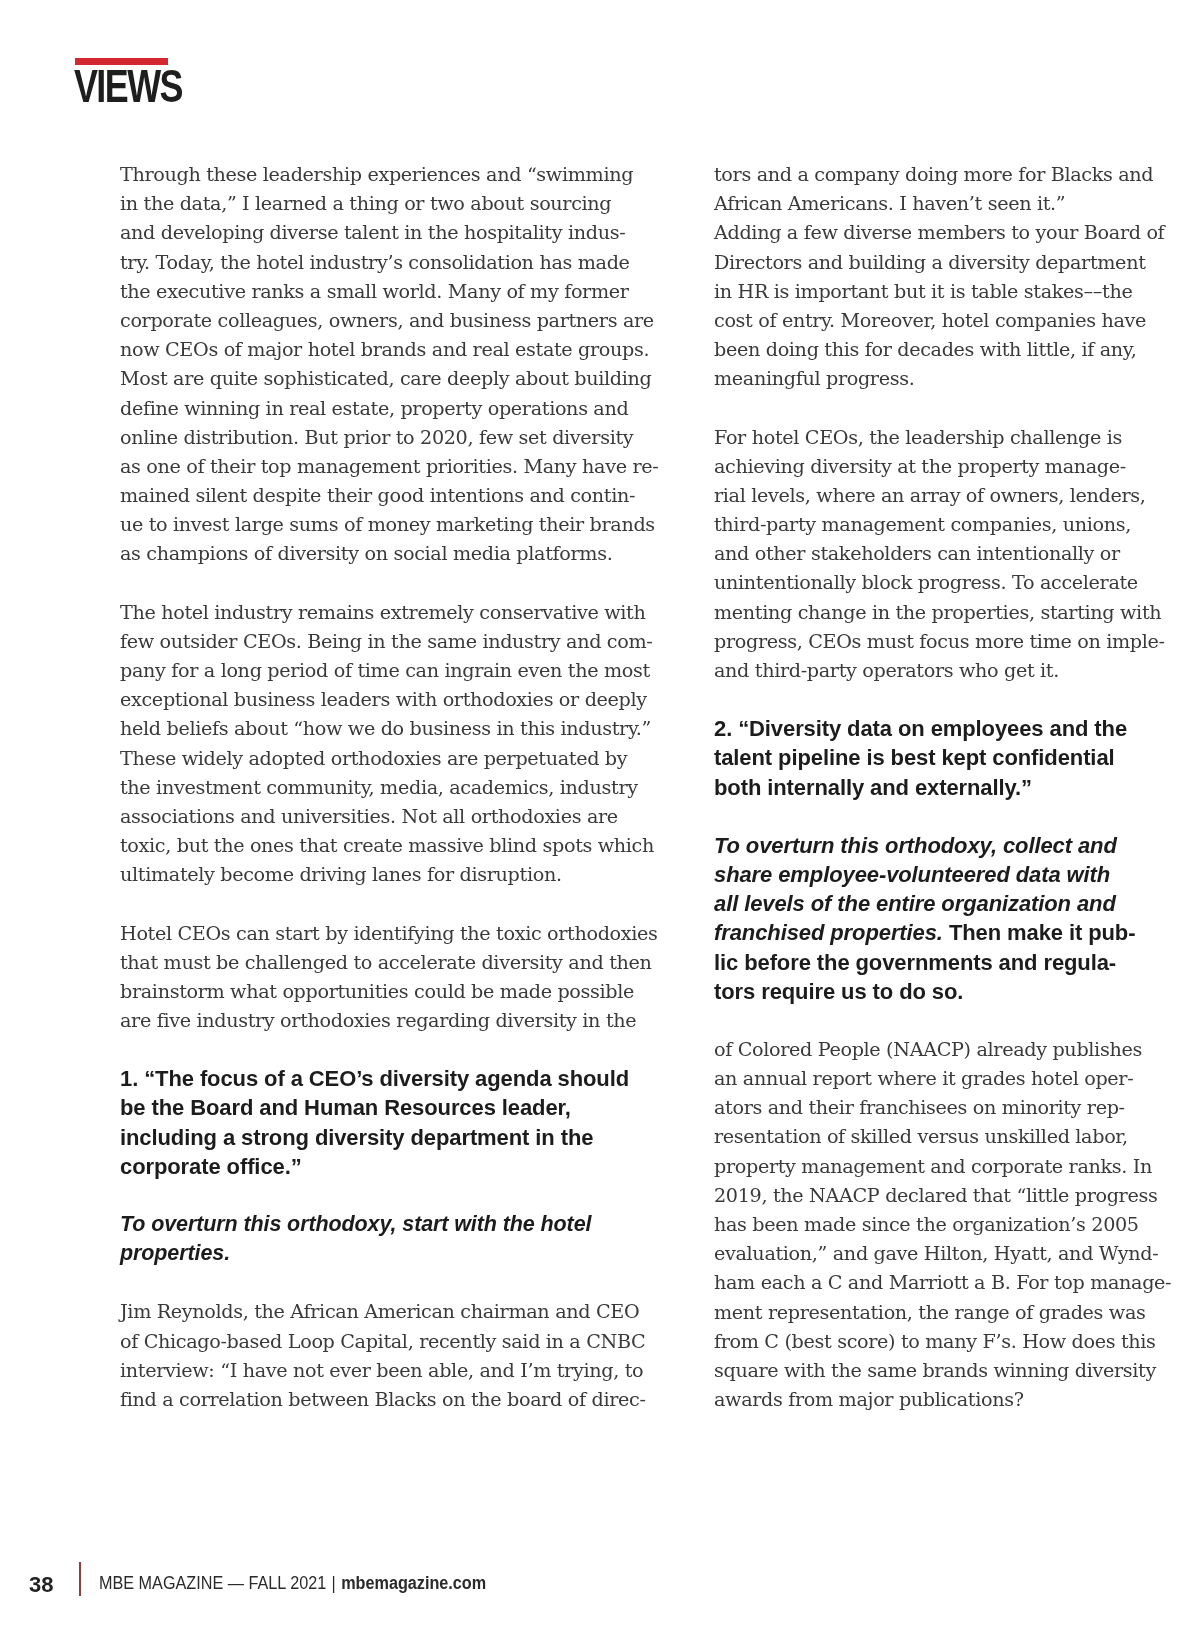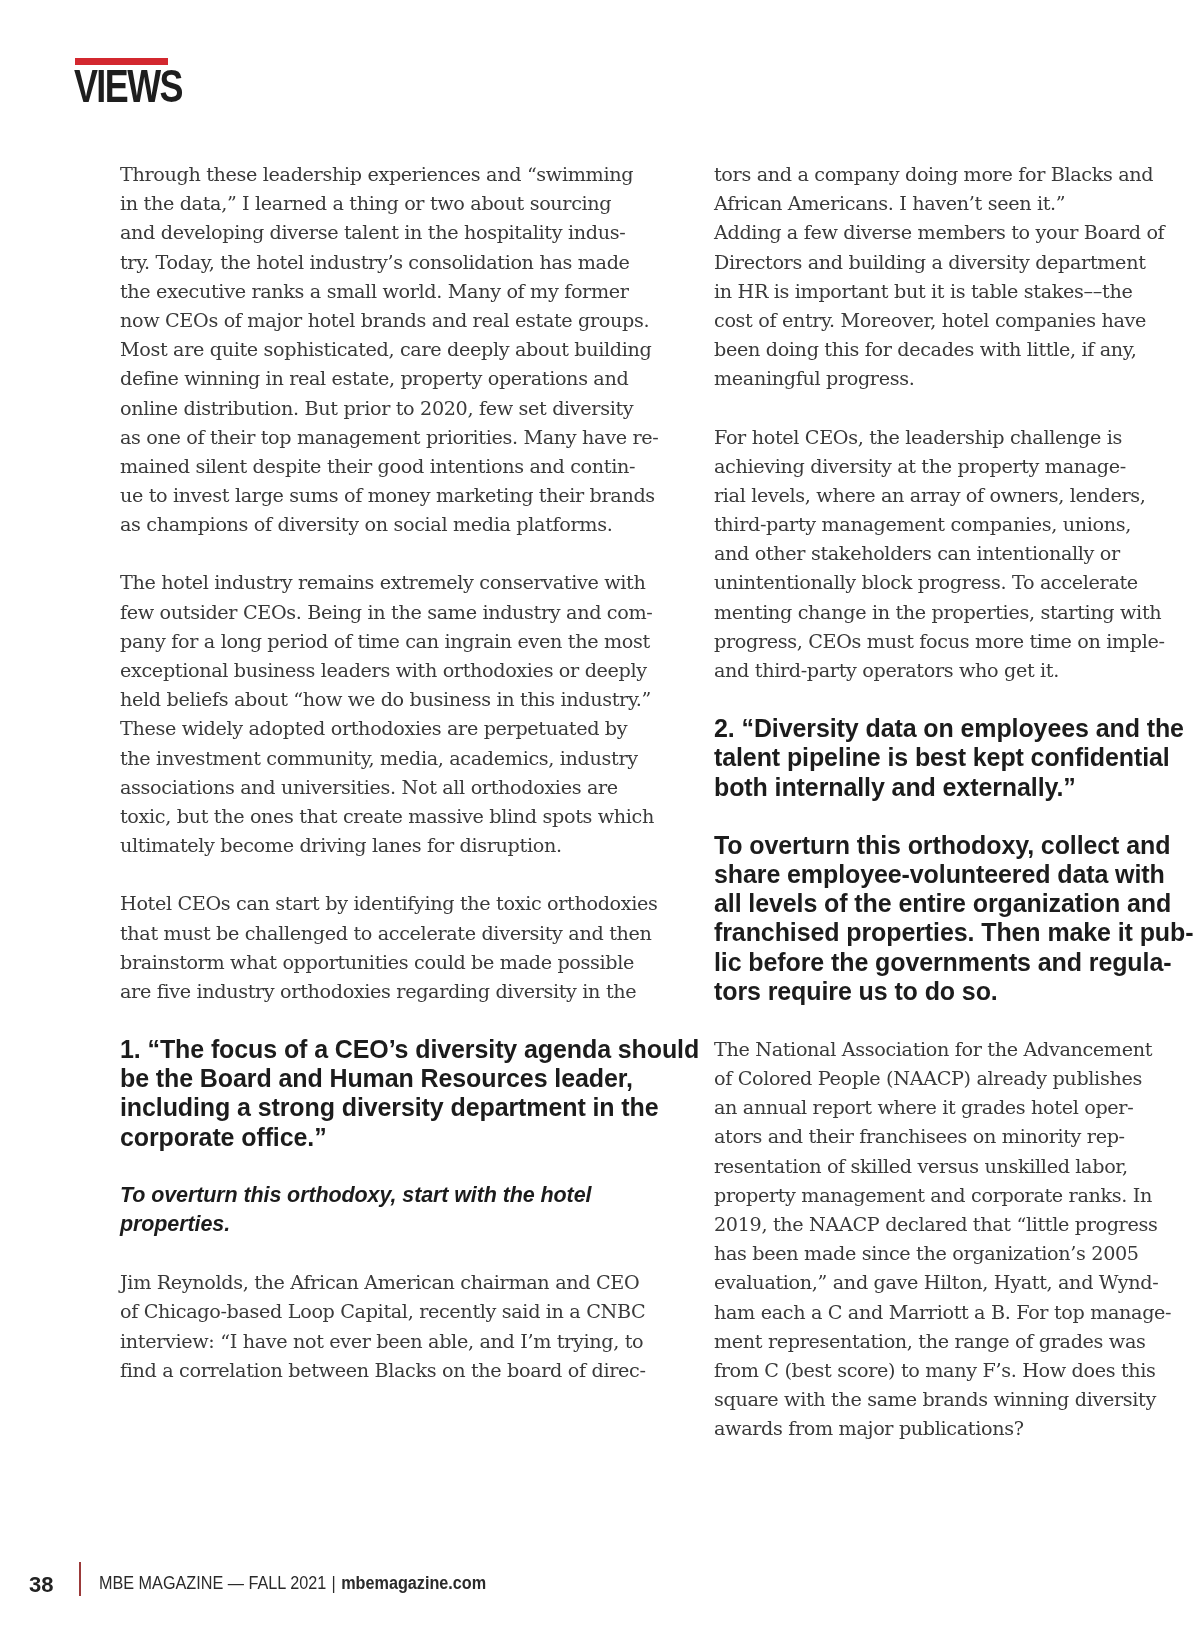--- a/index.html
+++ b/index.html
@@ -5,43 +5,44 @@
   html, body { margin:0; padding:0; background:#ffffff; }
   body { width:1200px; height:1631px; position:relative; overflow:hidden; }
   .redbar { position:absolute; left:75px; top:58px; width:93px; height:7px; background:#d3282f; }
   .section-title { position:absolute; left:74px; top:62px; font-family:"Liberation Sans", sans-serif; font-weight:bold; font-size:46px; letter-spacing:-2px; color:#1e1e1e; transform:scaleX(0.78); transform-origin:left top; line-height:48px; }
   .col { position:absolute; width:560px;margin-left:44px; }
   .col-left { left:76px; top:160px; }
   .col-right { left:670px; top:160px; width:470px; }
   .para { margin:0 0 29px 0; }
   .line { display:block; white-space:nowrap; height:29.2px; line-height:29.2px; }
   .serif { font-family:"DejaVu Serif", serif; font-size:19.2px; color:#3a3a3a; letter-spacing:-0.35px; font-weight:normal; }
-  .sans-bold { font-family:"Liberation Sans", sans-serif; font-weight:bold; font-size:25px; color:#1c1c1c; letter-spacing:-0.1px; }
+  .sans-bold { font-family:"Liberation Sans", sans-serif; font-weight:bold; font-size:22px; color:#1c1c1c; letter-spacing:-0.1px; }
   .sans-bold-italic { font-family:"Liberation Sans", sans-serif; font-weight:bold; font-style:italic; font-size:21.5px; color:#1c1c1c; letter-spacing:-0.1px; }
-  .bi { }
+  .bi { font-style:italic; }
   .footer { position:absolute; left:0; top:1568px; height:36px; width:600px; font-family:"Liberation Sans", sans-serif; }
   .page-num { position:absolute; left:29px; top:4px; font-weight:bold; font-size:22px; color:#222; }
   .footer-rule { position:absolute; left:79px; top:-6px; width:2px; height:34px; background:#9b3a3a; }
   .footer-text { position:absolute; left:99px; top:5px; font-size:18px; color:#2a2a2a; transform:scaleX(0.9); transform-origin:left top; white-space:nowrap; }
   .footer-text .sep { margin:0 6px; }
   .footer-text .site { font-weight:bold; }
 </style>
 </head>
 <body>
 
 <div class="redbar"></div>
 <div class="section-title">VIEWS</div>
 
 <div class="col col-left">
   <div class="para serif">
       <span class="line">Through these leadership experiences and “swimming</span>
       <span class="line">in the data,” I learned a thing or two about sourcing</span>
       <span class="line">and developing diverse talent in the hospitality indus-</span>
       <span class="line">try. Today, the hotel industry’s consolidation has made</span>
       <span class="line">the executive ranks a small world. Many of my former</span>
+      <span class="line">corporate colleagues, owners, and business partners are</span>
       <span class="line">now CEOs of major hotel brands and real estate groups.</span>
       <span class="line">Most are quite sophisticated, care deeply about building</span>
       <span class="line">define winning in real estate, property operations and</span>
       <span class="line">online distribution. But prior to 2020, few set diversity</span>
       <span class="line">as one of their top management priorities. Many have re-</span>
       <span class="line">mained silent despite their good intentions and contin-</span>
       <span class="line">ue to invest large sums of money marketing their brands</span>
       <span class="line">as champions of diversity on social media platforms.</span>
     </div>
   <div class="para serif">
@@ -113,21 +114,20 @@
         <span class="line">share employee-volunteered data with</span>
         <span class="line">all levels of the entire organization and</span>
       </div>
     <span class="line"><span class="bi">franchised properties.</span><span> Then make it pub-</span></span>
     <div>
         <span class="line">lic before the governments and regula-</span>
         <span class="line">tors require us to do so.</span>
       </div>
   </div>
   <div class="para serif">
-      <span class="line">The National Association for the Advancement</span>
       <span class="line">of Colored People (NAACP) already publishes</span>
       <span class="line">an annual report where it grades hotel oper-</span>
       <span class="line">ators and their franchisees on minority rep-</span>
       <span class="line">resentation of skilled versus unskilled labor,</span>
       <span class="line">property management and corporate ranks. In</span>
       <span class="line">2019, the NAACP declared that “little progress</span>
       <span class="line">has been made since the organization’s 2005</span>
       <span class="line">evaluation,” and gave Hilton, Hyatt, and Wynd-</span>
       <span class="line">ham each a C and Marriott a B. For top manage-</span>
       <span class="line">ment representation, the range of grades was</span>

